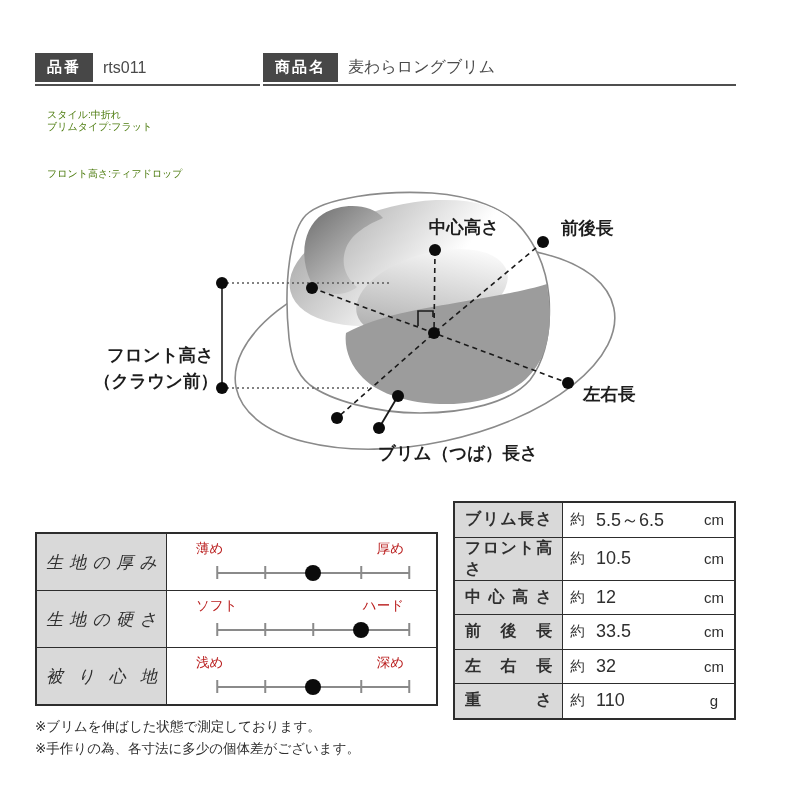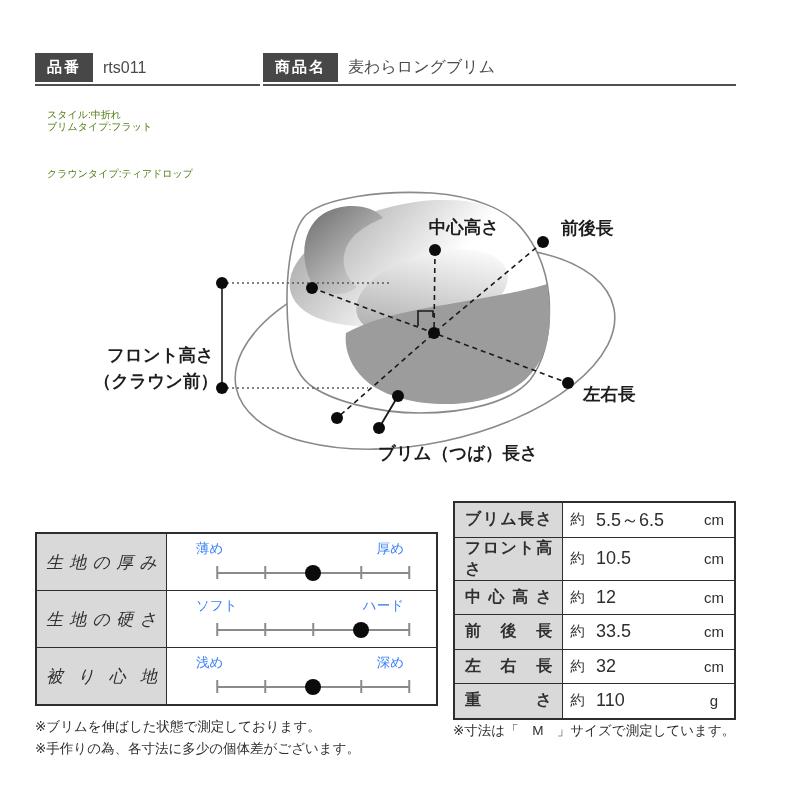--- a/index.html
+++ b/index.html
@@ -27,21 +27,21 @@
   .spec-table{position:absolute;background:#fff;}
   .spec-table td{border:1px solid #2d2d2d;}
   .spec-table{border:2px solid #2d2d2d;}
   .lbl-cell{background:#d9d9d9;}
   .jlabel{text-align:justify;text-align-last:justify;}
   
   #ratings{left:35px;top:532px;}
   #ratings td.lbl-cell{width:111px;font-size:17px;color:#2f2f2f;padding:0 9px;font-style:italic;}
   #ratings td.scale-cell{width:249px;height:56px;position:relative;padding:0 10px;}
   .scale-wrap{position:relative;width:100%;height:56px;}
-  .end-label{position:absolute;top:6px;font-size:13.5px;color:#3b82f6;}
+  .end-label{position:absolute;top:6px;font-size:13.5px;color:#b91c1c;}
   .end-left{left:19px;} .end-right{right:22px;}
   .track{position:absolute;left:40px;top:38px;width:192px;height:1px;}
   .track-line{position:absolute;left:0;right:0;top:0;height:1.5px;background:#8a8a8a;}
   .tick{position:absolute;top:-6px;width:1.5px;height:13px;background:#8a8a8a;transform:translateX(-50%);}
   .dot{position:absolute;top:1px;width:16px;height:16px;border-radius:50%;background:#0b0b0b;transform:translate(-50%,-50%);}
   
   #measure{left:453px;top:501px;}
   #measure td{height:31.5px;font-size:16px;color:#2f2f2f;}
   #measure td.lbl-cell{width:119px;padding:0 10px;font-weight:bold;}
   #measure td.approx{width:28px;font-size:14.5px;padding-left:7px;border-right:none;}
@@ -65,21 +65,21 @@
   <div class="hdr-line" id="hdr-line-left"></div>
 
   <div class="hdr-box" id="product-box">
     <span>商品名</span>
   </div>
   <div class="hdr-val" id="product-val">麦わらロングブリム</div>
   <div class="hdr-line" id="hdr-line-right"></div>
 
   <div class="spec" id="spec1">スタイル:中折れ</div>
   <div class="spec" id="spec2">ブリムタイプ:フラット</div>
-  <div class="spec" id="spec3">クラウンタイプ:ティアドロップ</div>
+  <div class="spec" id="spec3">フロント高さ:ティアドロップ</div>
 
   <svg id="diagram" viewBox="0 0 800 320">
     <defs>
       <linearGradient id="gTop" x1="0" y1="0" x2="1" y2="0.7">
         <stop offset="0" stop-color="#9f9f9f"></stop>
           <stop offset="0.75" stop-color="#ffffff"></stop>
       </linearGradient>
       <linearGradient id="gDent" x1="0" y1="0" x2="0.8" y2="1">
         <stop offset="0" stop-color="#6b6b6b"></stop>
           <stop offset="1" stop-color="#d9d9d9"></stop>
@@ -251,15 +251,14 @@
           </td>
       <td class="approx">約</td>
       <td class="val">110</td>
       <td class="unit">g</td>
     </tr>
   </tbody>
     </table>
 
   <div class="note" id="note-left1">※ブリムを伸ばした状態で測定しております。</div>
   <div class="note" id="note-left2">※手作りの為、各寸法に多少の個体差がございます。</div>
-  <div class="note" id="note-right">※寸法は「　M　」サイズで測定しています。</div>
 
 </div>
 
 </body></html>

